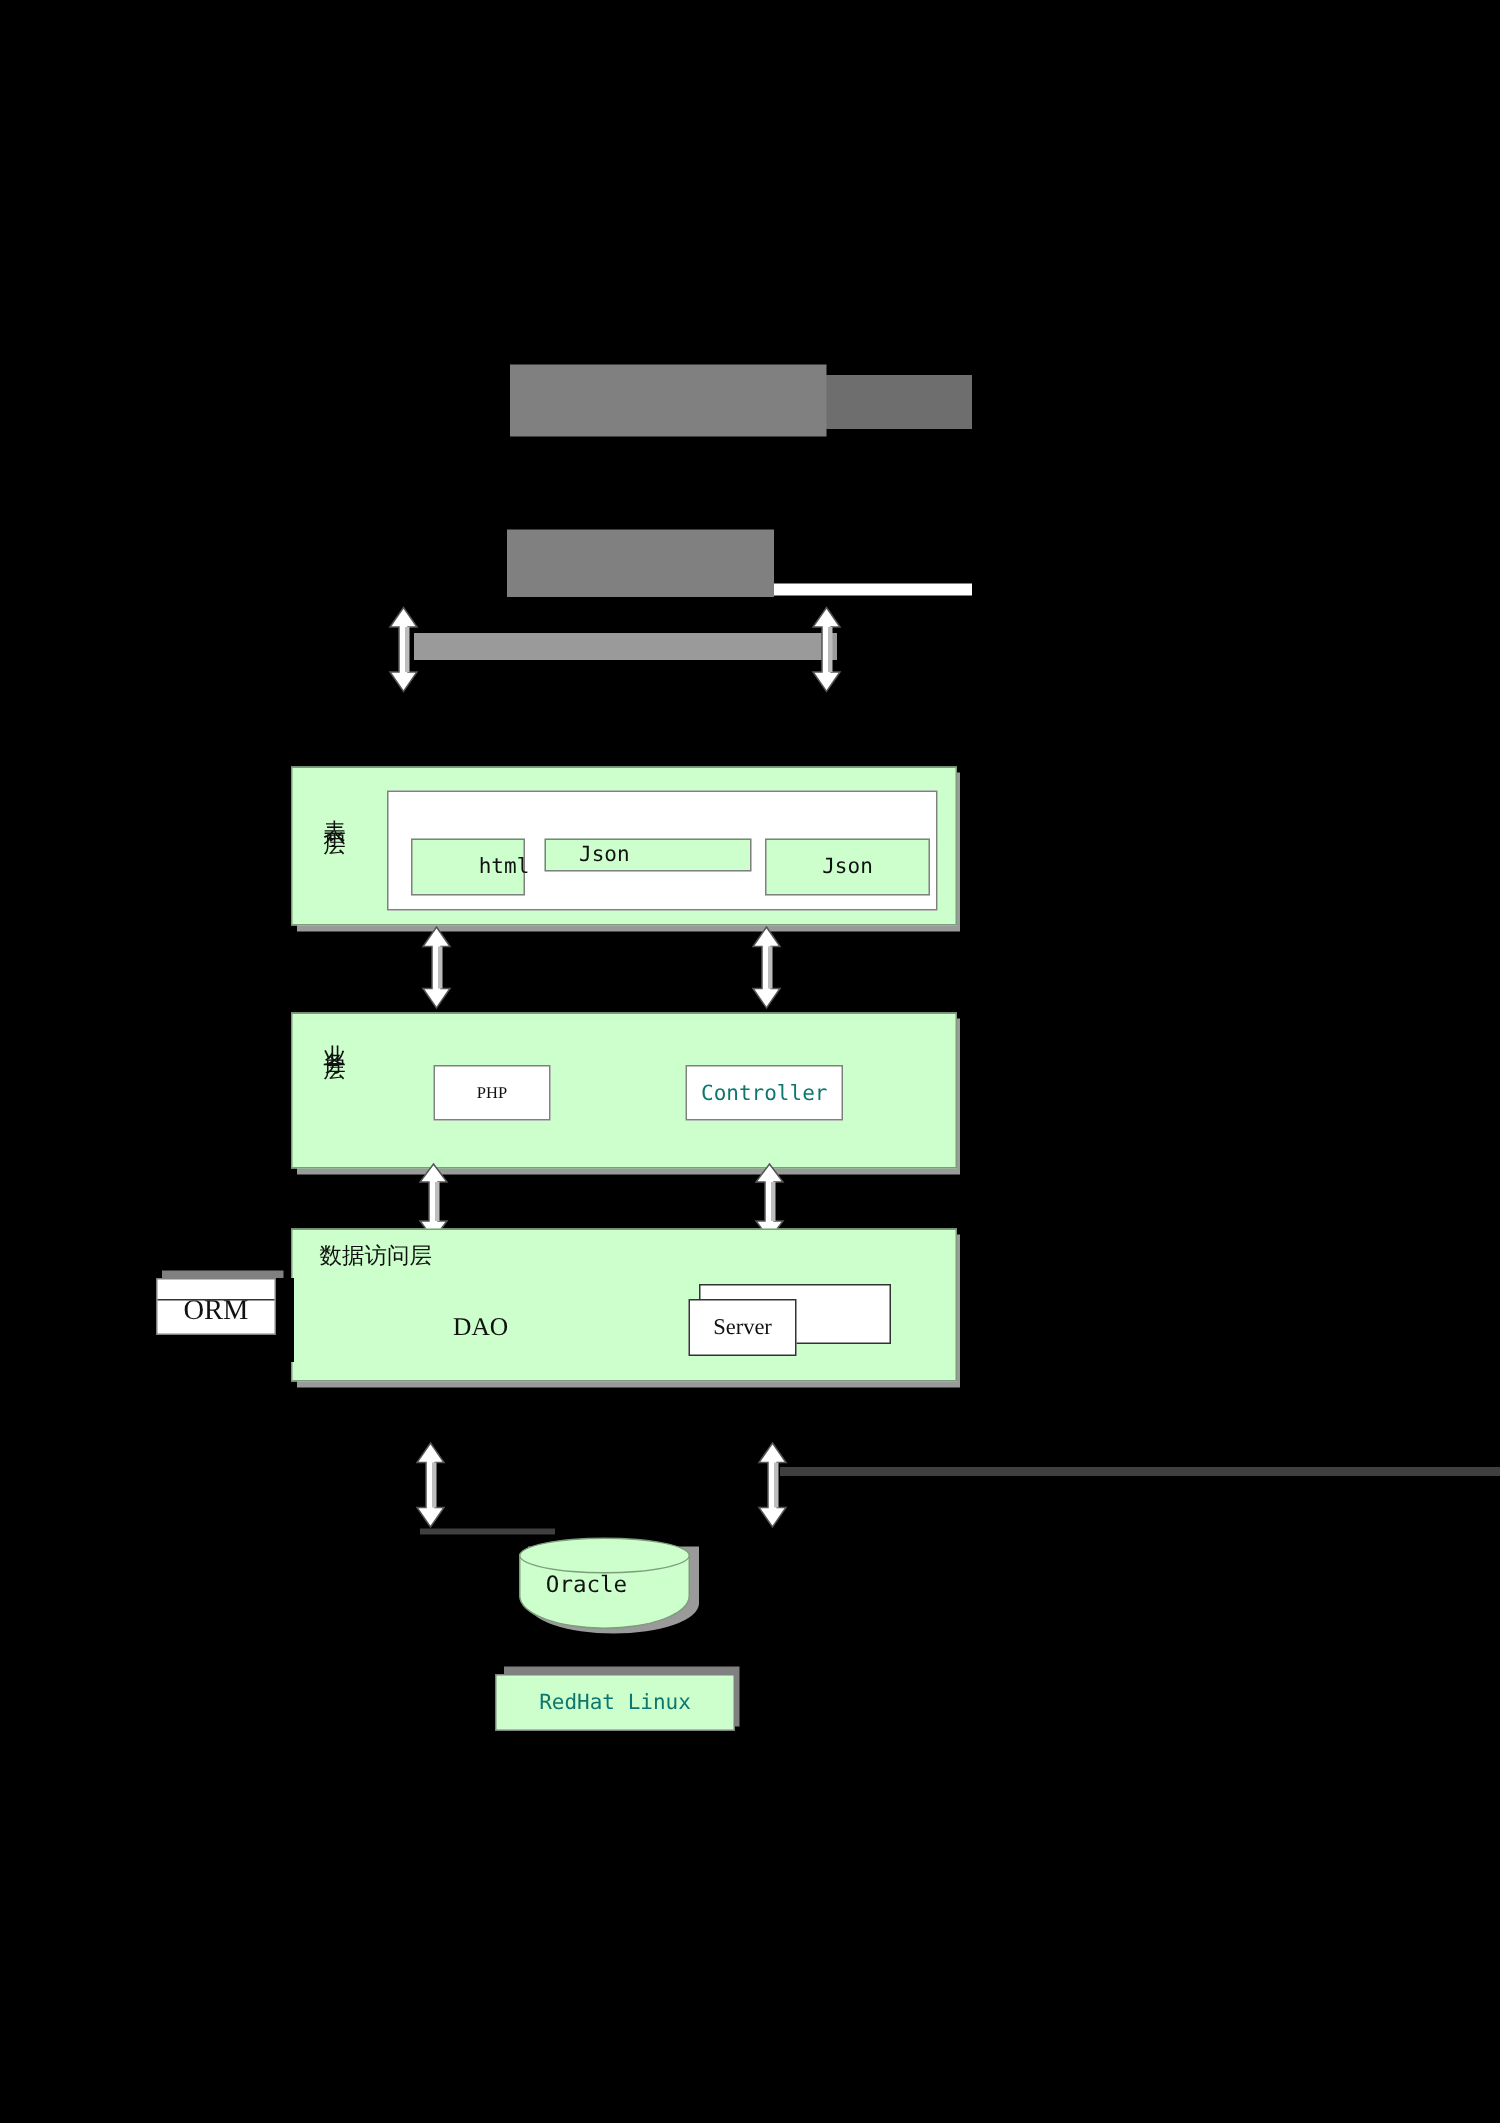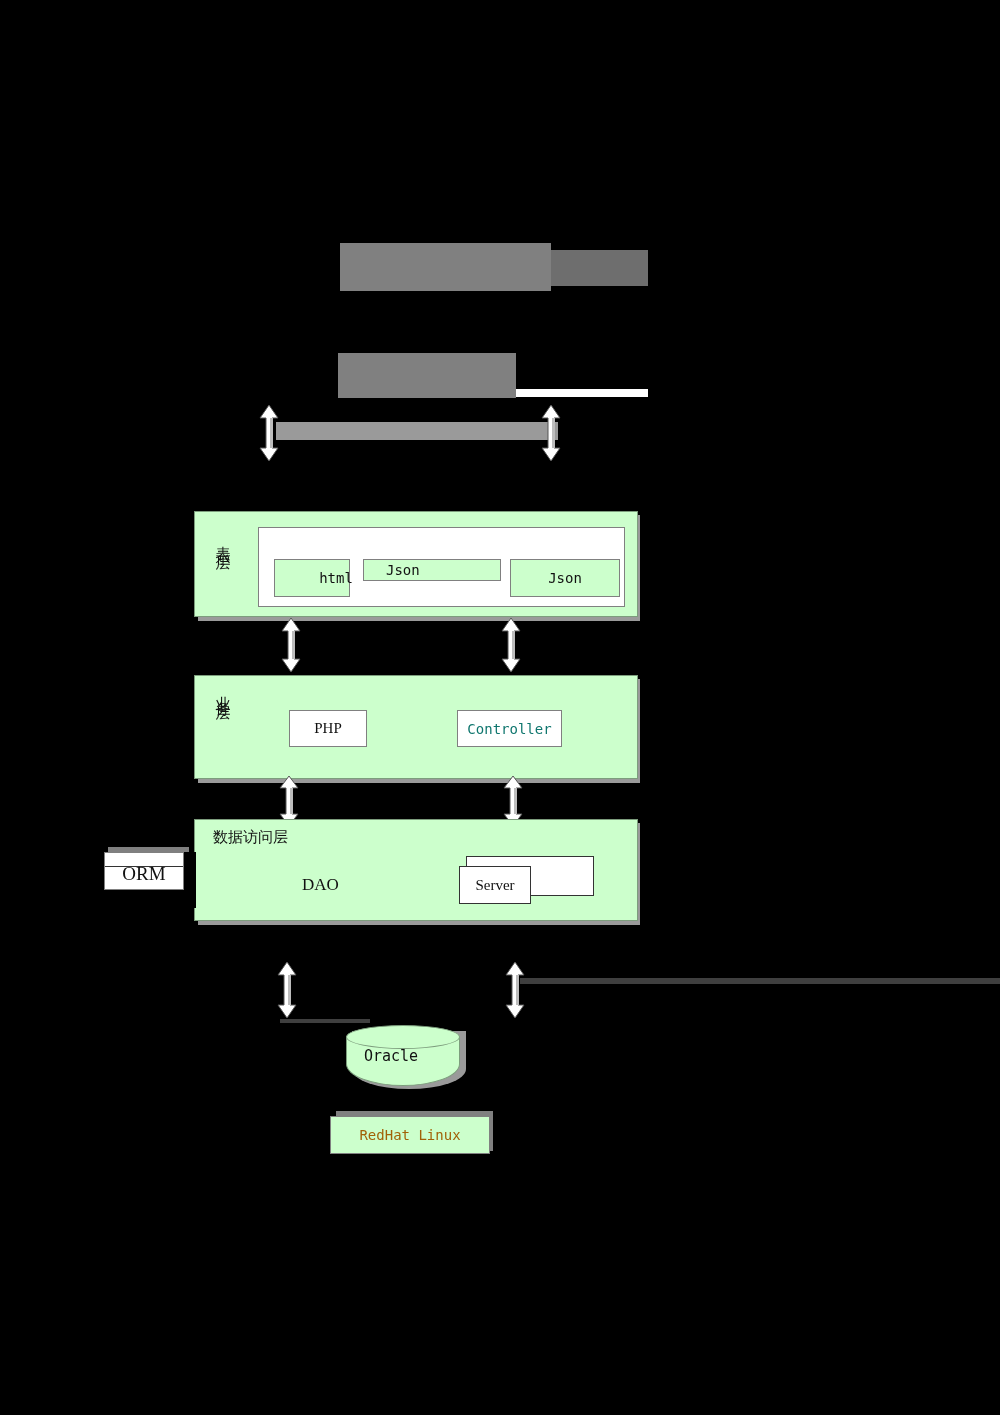--- a/index.html
+++ b/index.html
@@ -168,21 +168,21 @@
       <polygon points="11,1 20,14 14,14 14,42 20,42 11,55 2,42 8,42 8,14 2,14" fill="#ffffff" stroke="#555555" stroke-width="1"></polygon>
       <rect x="12" y="14" width="3" height="28" fill="#bdbdbd"></rect>
     </svg>
   </div>
 
   <div class="layer-shadow abs" style="left:198px; top:679px; width:442px; height:104px;"></div>
   <div class="layer abs" style="left:194px; top:675px; width:444px; height:104px;"></div>
   <div class="vlabel cn" style="left:215px; top:684px;">业务层</div>
 
   <div class="node-white abs" style="left:289px; top:710px; width:78px; height:37px;">
-    <span class="serif" style="font-size:15px; color:#111;">PHP</span>
+    <span class="serif" style="font-size:11px; color:#111;">PHP</span>
   </div>
   <div class="node-white abs" style="left:457px; top:710px; width:105px; height:37px;">
     <span class="mono" style="font-size:14px; color:#0f766e;">Controller</span>
   </div>
 
   <div class="arrow-v" style="left:278px; top:775px;">
     <svg width="22" height="52" viewBox="0 0 22 52">
       <polygon points="11,1 20,13 14,13 14,39 20,39 11,51 2,39 8,39 8,13 2,13" fill="#ffffff" stroke="#555555" stroke-width="1"></polygon>
       <rect x="12" y="13" width="3" height="26" fill="#bdbdbd"></rect>
     </svg>
@@ -227,16 +227,16 @@
     </svg>
   </div>
 
   <div class="abs" style="left:352px; top:1031px; width:114px; height:58px; background:#9a9a9a; border-radius:0 0 50% 50% / 0 0 20px 20px;"></div>
   <div class="cyl-body" style="left:346px; top:1036px; width:114px; height:50px;"></div>
   <div class="cyl-top" style="left:346px; top:1025px; width:114px; height:24px;"></div>
   <div class="cyl-label mono" style="left:346px; top:1047px; width:90px;">Oracle</div>
 
   <div class="shadow-block abs" style="left:336px; top:1111px; width:157px; height:40px;"></div>
   <div class="node-green abs" style="left:330px; top:1116px; width:160px; height:38px; justify-content:center;">
-    <span class="mono" style="font-size:14px; color:#a16207;">RedHat Linux</span>
+    <span class="mono" style="font-size:14px; color:#0f766e;">RedHat Linux</span>
   </div>
 
 </div>
 
 </body></html>

